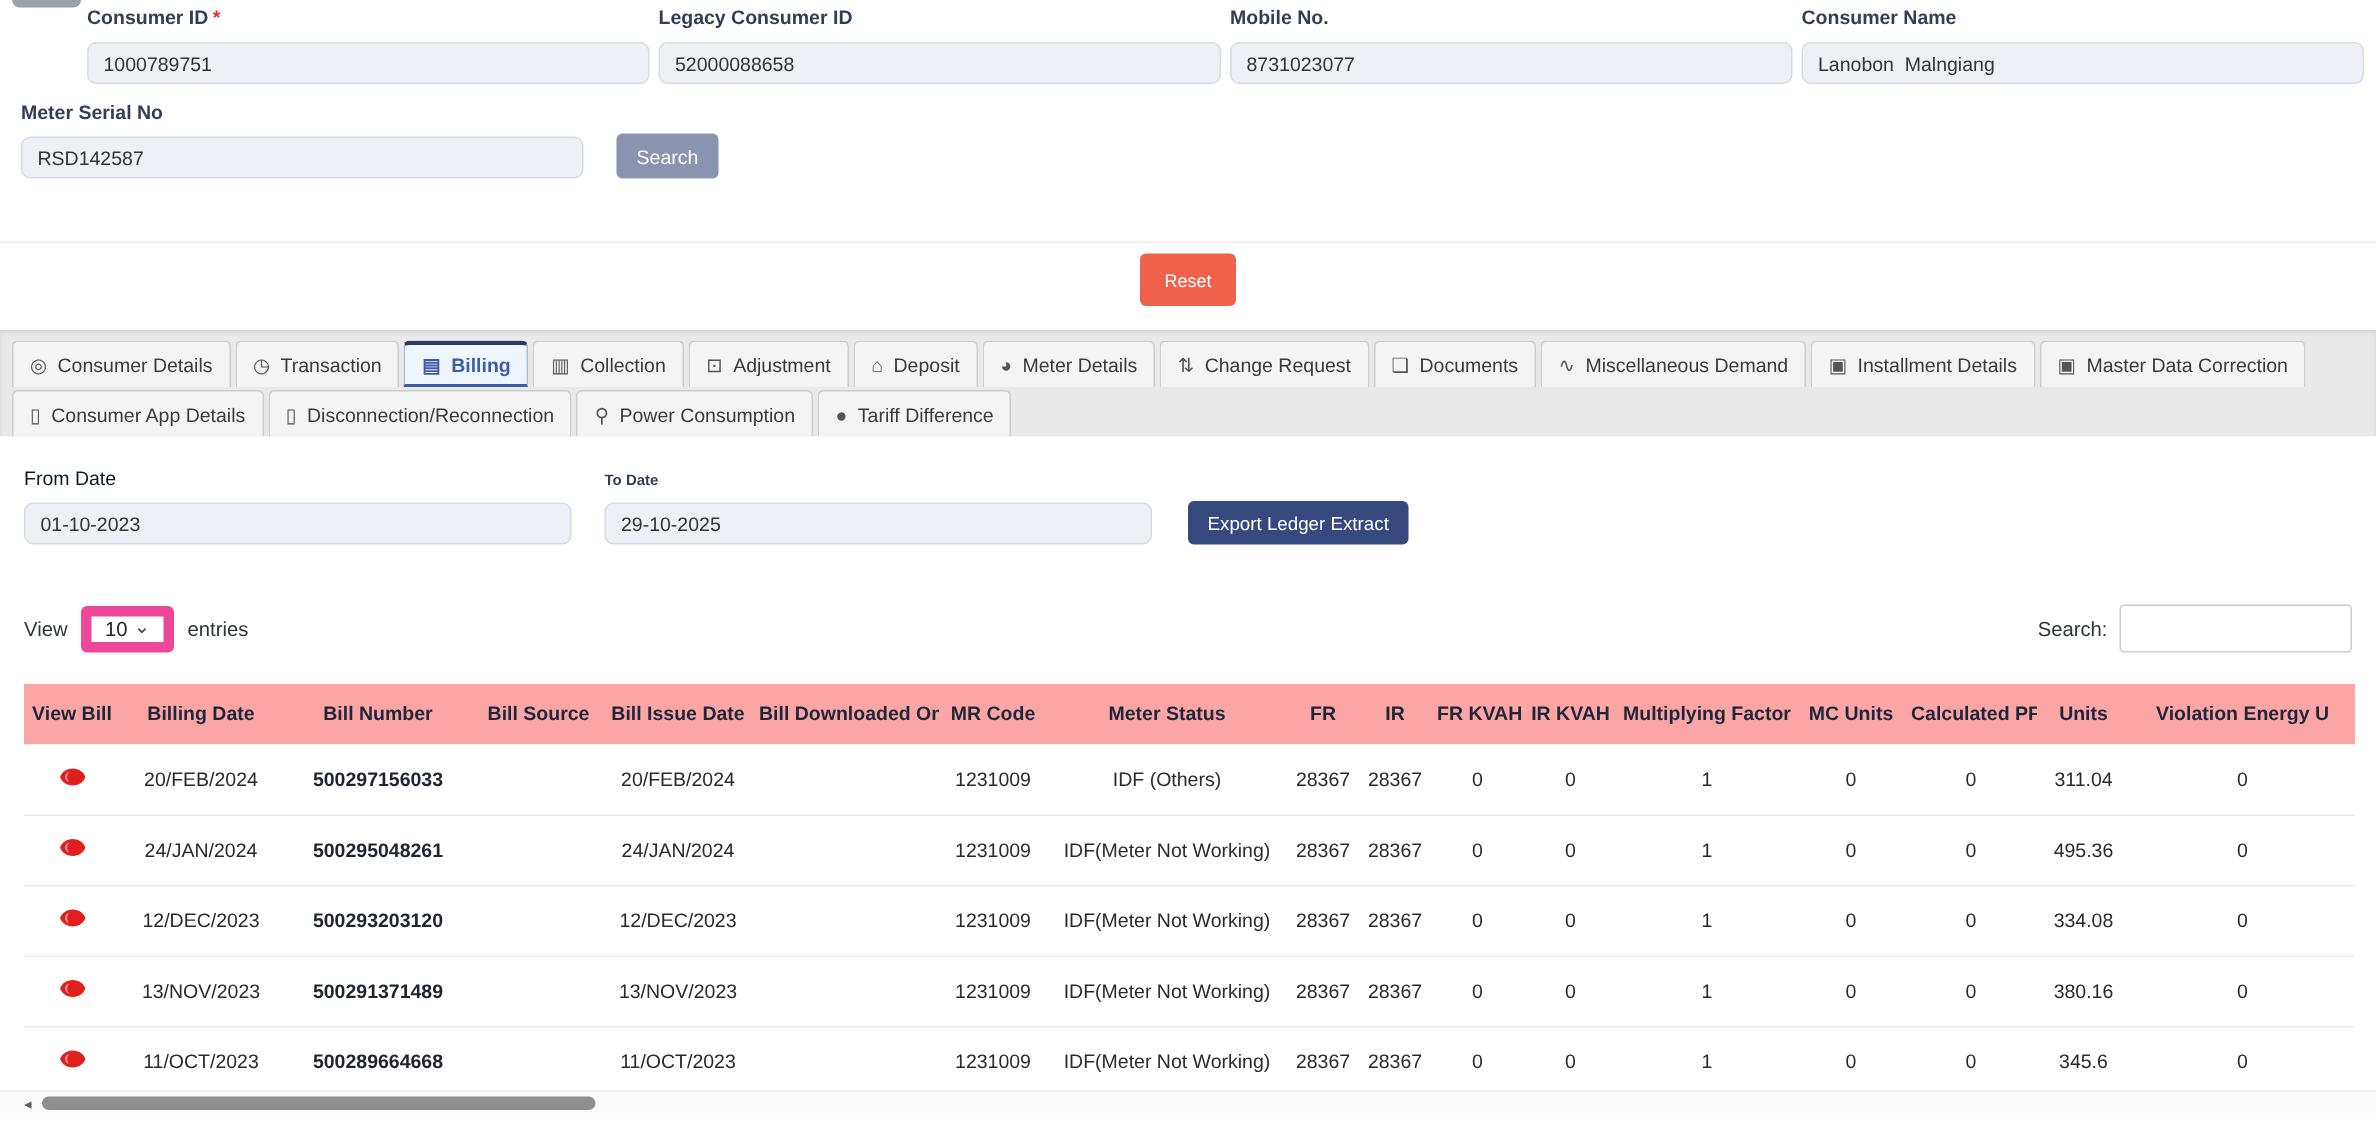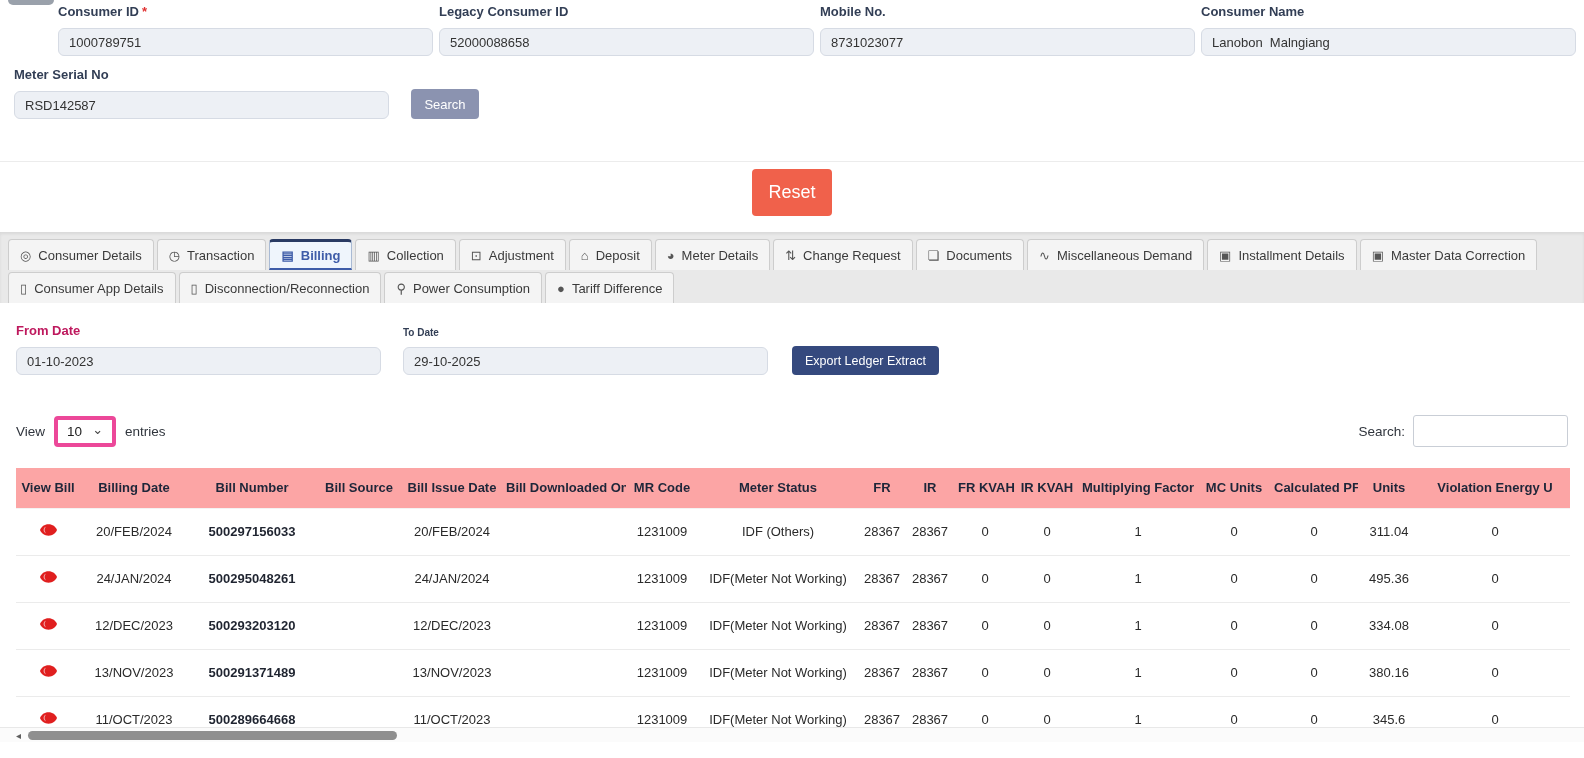--- a/index.html
+++ b/index.html
@@ -17,22 +17,22 @@
   .req { color:#e03131; margin-left:3px; }
   .tb { width:100%; height:28px; background:#edf0f5; border:1px solid #d6dbe4;
     border-radius:6px; padding:0 10px; font-size:13px; color:#333; font-family:inherit; outline:none; }
   .row2 { margin-top:11px; display:flex; align-items:flex-end; }
   .row2 .field { width:375px; }
   .btn-search { margin-left:22px; width:68px; height:30px; background:#8b93b0; color:#fff;
     border:none; border-radius:4px; font-size:13px; font-family:inherit; cursor:pointer; }
 
   
   .reset-section { margin-top:42px; border-top:1px solid #ececec; padding:7px 0 16px; text-align:center; }
-  .btn-reset { padding:0 16px; height:47px; background:#f0614b; color:#fff; border:none;
-    border-radius:4px; font-size:18px; font-family:inherit; cursor:pointer; }
+  .btn-reset { padding:0 16px; height:35px; background:#f0614b; color:#fff; border:none;
+    border-radius:4px; font-size:12px; font-family:inherit; cursor:pointer; }
 
   
   .tab-band { background:#e9e9e9; box-shadow:inset 0 2px 3px rgba(0,0,0,.07);
     padding:7px 8px 0; }
   .tab-row { display:flex; gap:3px; white-space:nowrap; }
   .tab-row + .tab-row { margin-top:2px; }
   .tab { display:inline-flex; align-items:center; gap:7px; height:31px; padding:0 11px;
     background:#f4f4f4; border:1px solid #cdcdcd; border-bottom:none; border-radius:4px 4px 0 0;
     font-size:13px; color:#3a3a3a; cursor:pointer; }
   .tab .tab-ico { font-size:13px; color:#555; line-height:1; }
@@ -45,21 +45,21 @@
   .date-row { display:flex; align-items:flex-end; }
   .date-field { width:365px; }
   .date-field + .date-field { margin-left:22px; }
   .btn-export { margin-left:24px; height:29px; padding:0 13px; background:#35497e; color:#fff;
     border:none; border-radius:4px; font-size:12.5px; font-family:inherit; cursor:pointer; }
 
   .controls-row { margin-top:40px; display:flex; align-items:center; justify-content:space-between;
     font-size:13.5px; color:#30353d; }
   .show-group { display:flex; align-items:center; gap:9px; }
   .select-box { display:flex; align-items:center; justify-content:space-between; width:62px; height:31px;
-    border:4px solid #ec4899; border-radius:4px; padding:0 9px; font-size:13.5px; color:#222;
+    border:7px solid #ec4899; border-radius:4px; padding:0 9px; font-size:13.5px; color:#222;
     background:#fff; cursor:pointer; }
   .select-box .chev { font-size:13px; color:#444; margin-top:-4px; }
   .search-group { display:flex; align-items:center; gap:8px; }
   .search-box { width:155px; height:32px; border:1px solid #c9ced6; border-radius:3px;
     padding:0 8px; font-size:13px; font-family:inherit; outline:none; }
 
   
   .table-wrap { margin-top:21px; }
   table { width:100%; border-collapse:collapse; table-layout:fixed; }
   thead tr { background:#fca5a5; height:40px; }
@@ -186,21 +186,21 @@
         <div class="tab">
           <span class="tab-ico">●</span>
           <span>Tariff Difference</span>
         </div>
       </div>
   </div>
 
   <div class="ledger-panel">
     <div class="date-row">
       <div class="date-field">
-        <label style="display:block;font-size:13px;font-weight:700;color:#be185d;margin-bottom:9px;">From Date</label>
+        <label style="display:block;font-size:13px;font-weight:400;color:#0f172a;margin-bottom:9px;">From Date</label>
         <input class="tb" value="01-10-2023" style="">
       </div>
       <div class="date-field">
         <label style="display:block;font-size:10px;font-weight:600;color:#323e55;margin-bottom:9px;">To Date</label>
         <input class="tb" value="29-10-2025" style="">
       </div>
       <button class="btn-export">Export Ledger Extract</button>
     </div>
 
     <div class="controls-row">

